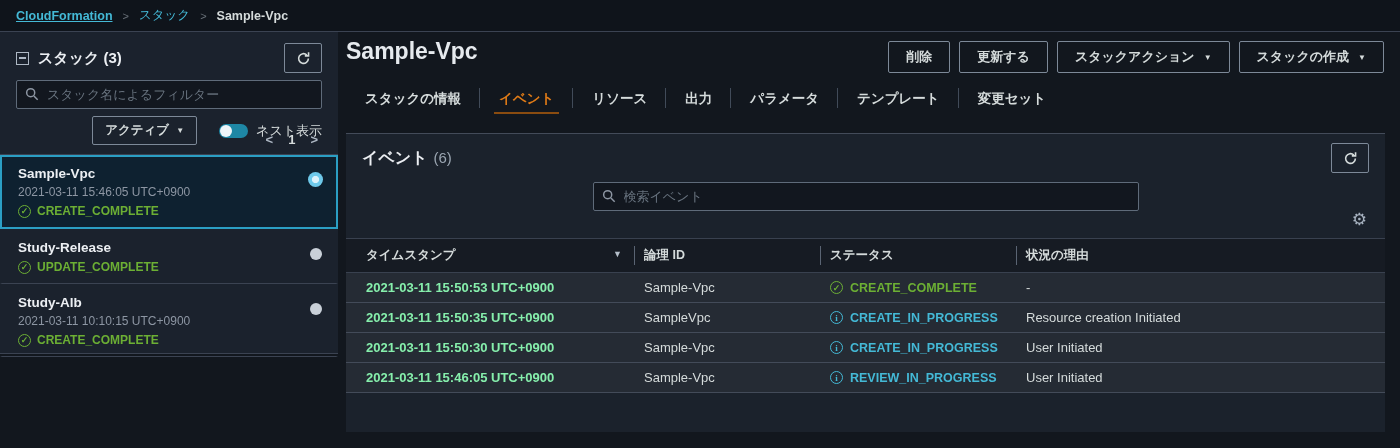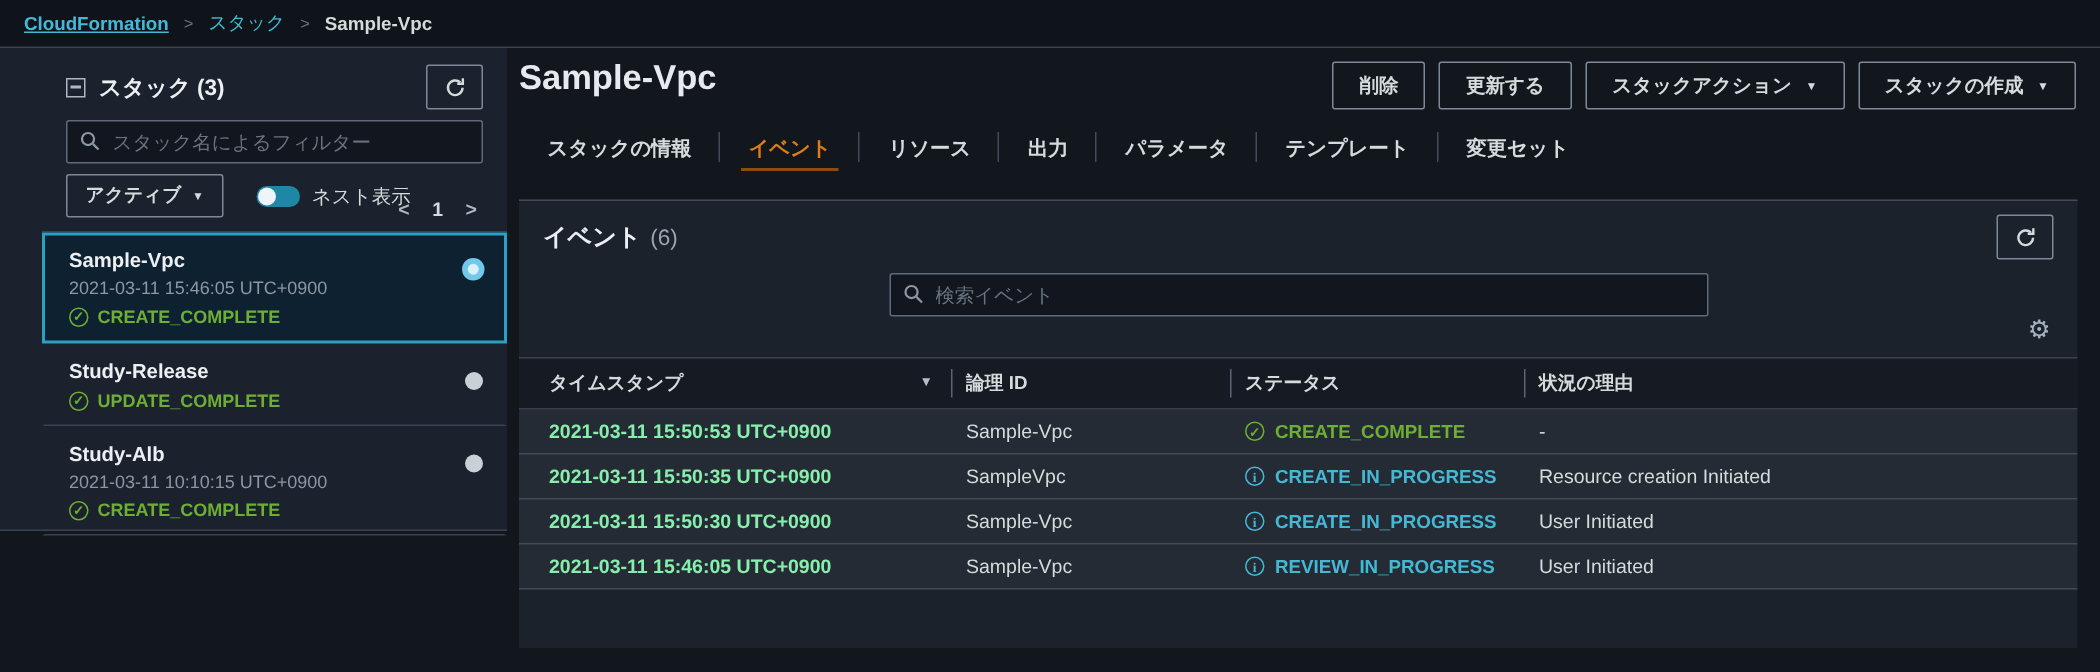--- a/index.html
+++ b/index.html
@@ -16,40 +16,40 @@
     display:flex; align-items:center; padding:0 16px; font-size:12.5px;text-align:center;
   }
   .crumb-home { color:#44b9d6; text-decoration:underline; font-weight:bold; cursor:pointer; }
   .crumb-link { color:#44b9d6; cursor:pointer; }
   .crumb-current { color:#d5dbdb; font-weight:bold; }
   .crumb-sep { color:#687078; margin:0 10px; font-size:11px; }
 
   
   .sidebar {
     position:absolute; left:0; top:32px; width:338px; height:322px;
-    background:#1b222d; border-bottom:1px solid #3b4352;padding-left:28px;
+    background:#1b222d; border-bottom:1px solid #3b4352;
   }
   .sb-head { display:flex; align-items:center; padding:12px 16px 0; height:40px; }
   .collapse-icon { width:13px; height:13px; border:1.5px solid #aeb8c4; margin-right:9px;
     display:inline-flex; align-items:center; justify-content:center; flex:none; }
   .collapse-icon i { display:block; width:7px; height:2px; background:#aeb8c4; }
   .sb-title { font-size:15px; font-weight:bold; color:#eceff3; flex:1; }
   .sb-title .count { margin-left:4px; }
   .btn-icon { width:38px; height:30px; background:transparent; border:1px solid #7d8998;
     border-radius:2px; display:flex; align-items:center; justify-content:center; cursor:pointer; flex:none; }
 
   .search-wrap { position:relative; margin:8px 16px 0; }
   .search-wrap svg { position:absolute; left:9px; top:7px; }
   input.search {
     width:100%; height:29px; background:#12171f; border:1px solid #5f6b7a; border-radius:2px;
     color:#d5dbdb; padding:0 8px 0 30px; font-size:13px; font-family:Liberation Serif, serif;
   }
   input.search::placeholder { color:#68737f; }
 
-  .sb-controls { display:flex; align-items:center; margin:7px 16px 7px; }
+  .sb-controls { display:flex; align-items:center; margin:7px 16px 7px;justify-content:flex-end; }
   .dropdown-btn { background:transparent; border:1px solid #7d8998; border-radius:2px;
     color:#d5dbdb; font-weight:bold; font-size:12.5px; padding:5px 12px;
     display:flex; align-items:center; gap:7px; cursor:pointer; }
   .toggle-wrap { margin-left:22px; display:flex; align-items:center; gap:8px; font-size:13px; cursor:pointer; }
   .toggle { width:29px; height:14px; border-radius:8px; background:#1e87a5; position:relative; flex:none; }
   .toggle i { position:absolute; left:1px; top:1px; width:12px; height:12px; border-radius:50%; background:#eef4f8; }
 
   .sb-pagination { position:absolute; right:20px; top:100px; display:flex; gap:15px;
     font-size:13px; font-weight:bold; color:#d5dbdb; align-items:center; }
   .pg-arrow { color:#aeb8c4; cursor:pointer; font-size:13px; }

